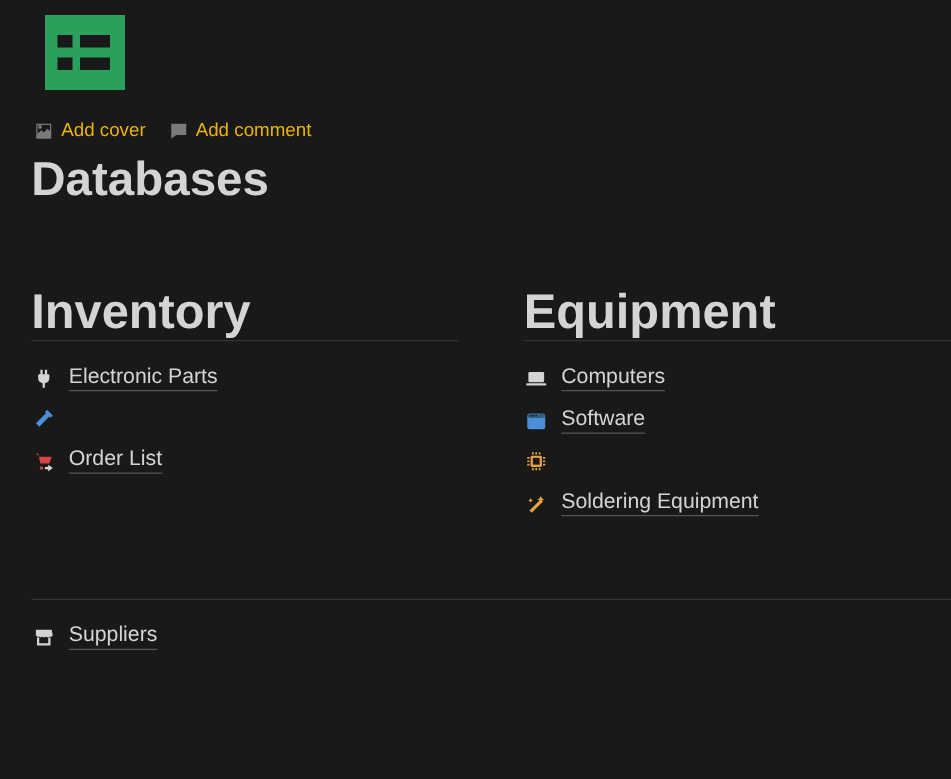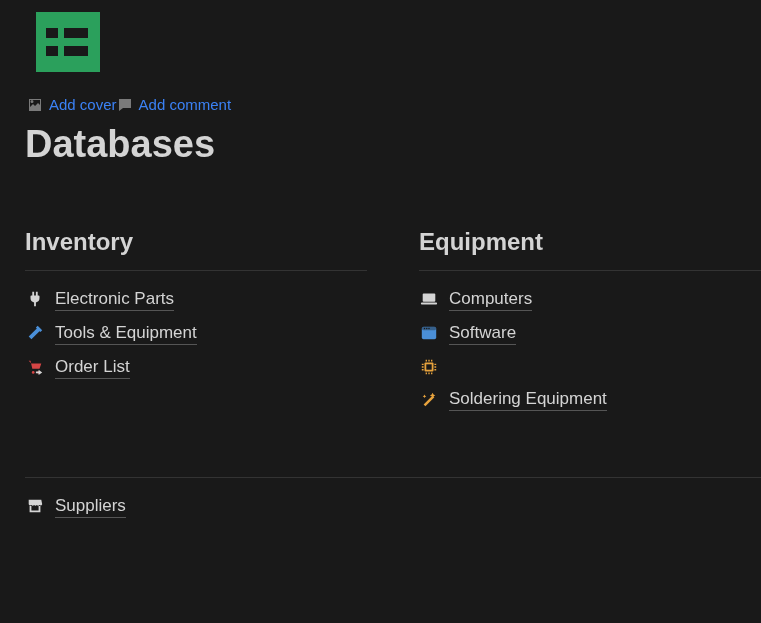--- a/index.html
+++ b/index.html
@@ -35,22 +35,23 @@
       height: 10px;
       background: #191919;
     }
     .page-icon-cell-large {
       width: 24px;
       height: 10px;
       background: #191919;
     }
     .page-actions {
       display: flex;
+      gap: 18px;
       margin: 24px 0 0 27px;
-      color: #3b82f6;
+      color: #eab308;
       font-size: 15px;
     }
     .page-action {
       display: flex;
       align-items: center;
       gap: 6px;
       cursor: pointer;
     }
     .page-action svg {
       width: 16px;
@@ -65,38 +66,37 @@
     }
     .columns {
       display: flex;
       gap: 52px;
       margin: 62px 0 0 25px;
     }
     .column {
       width: 360px;
     }
     .column-heading {
-      font-size: 24px;
+      font-size: 39px;
       font-weight: 700;
       color: #d4d4d4;
-      margin-bottom: 14px;
     }
     .column-divider {
       height: 1px;
       background: #333;
       margin-bottom: 18px;
     }
     .link-list {
       display: flex;
       flex-direction: column;
       gap: 12px;
     }
     .link-item {
       display: flex;
-      align-items: flex-start;
+      align-items: flex-end;
       gap: 10px;
       cursor: pointer;
       font-size: 17px;
     }
     .link-item-icon {
       width: 20px;
       height: 20px;
       display: flex;
       align-items: center;
       justify-content: center;
@@ -160,21 +160,20 @@
             </svg>
           </span>
           <span class="link-item-label">Electronic Parts</span>
         </div>
         <div class="link-item">
           <span class="link-item-icon">
             <svg viewBox="0 0 20 20" width="18" height="18" fill="#4a8fd8">
               <path d="M13 2l5 5-2 2-1-1-9 9-3-3 9-9-1-1 2-2z"></path>
             </svg>
           </span>
-          <span class="link-item-label">Tools &amp; Equipment</span>
         </div>
         <div class="link-item">
           <span class="link-item-icon">
             <svg viewBox="0 0 20 20" width="18" height="18">
               <path fill="#d64545" d="M3 3h2l2 9h8l2-6H6"></path>
               <circle fill="#d64545" cx="8" cy="16" r="1.5"></circle>
               <circle fill="#d64545" cx="14" cy="16" r="1.5"></circle>
               <path fill="#d4d4d4" d="M14 13l4 3-4 3v-2h-3v-2h3z"></path>
             </svg>
           </span>

